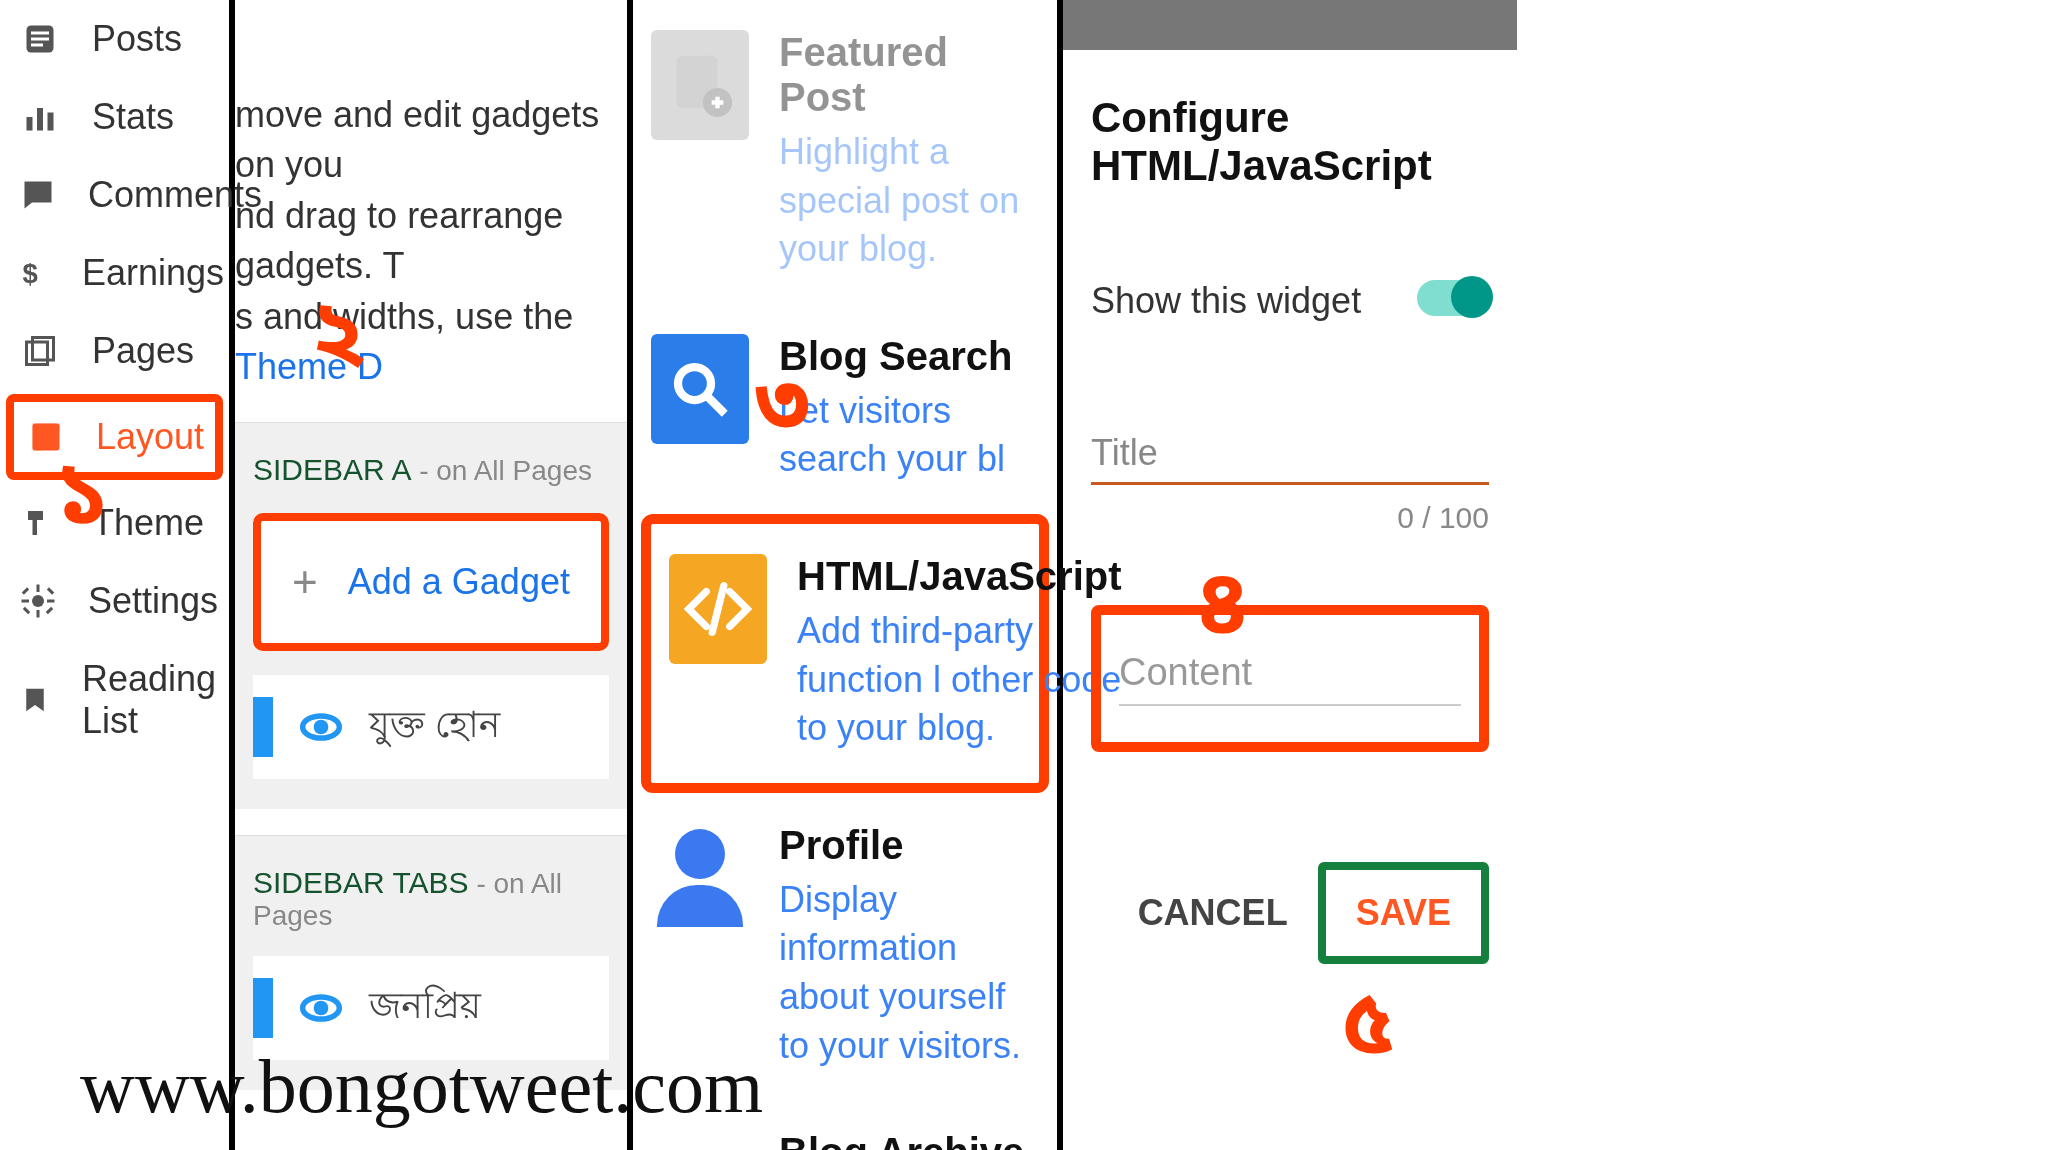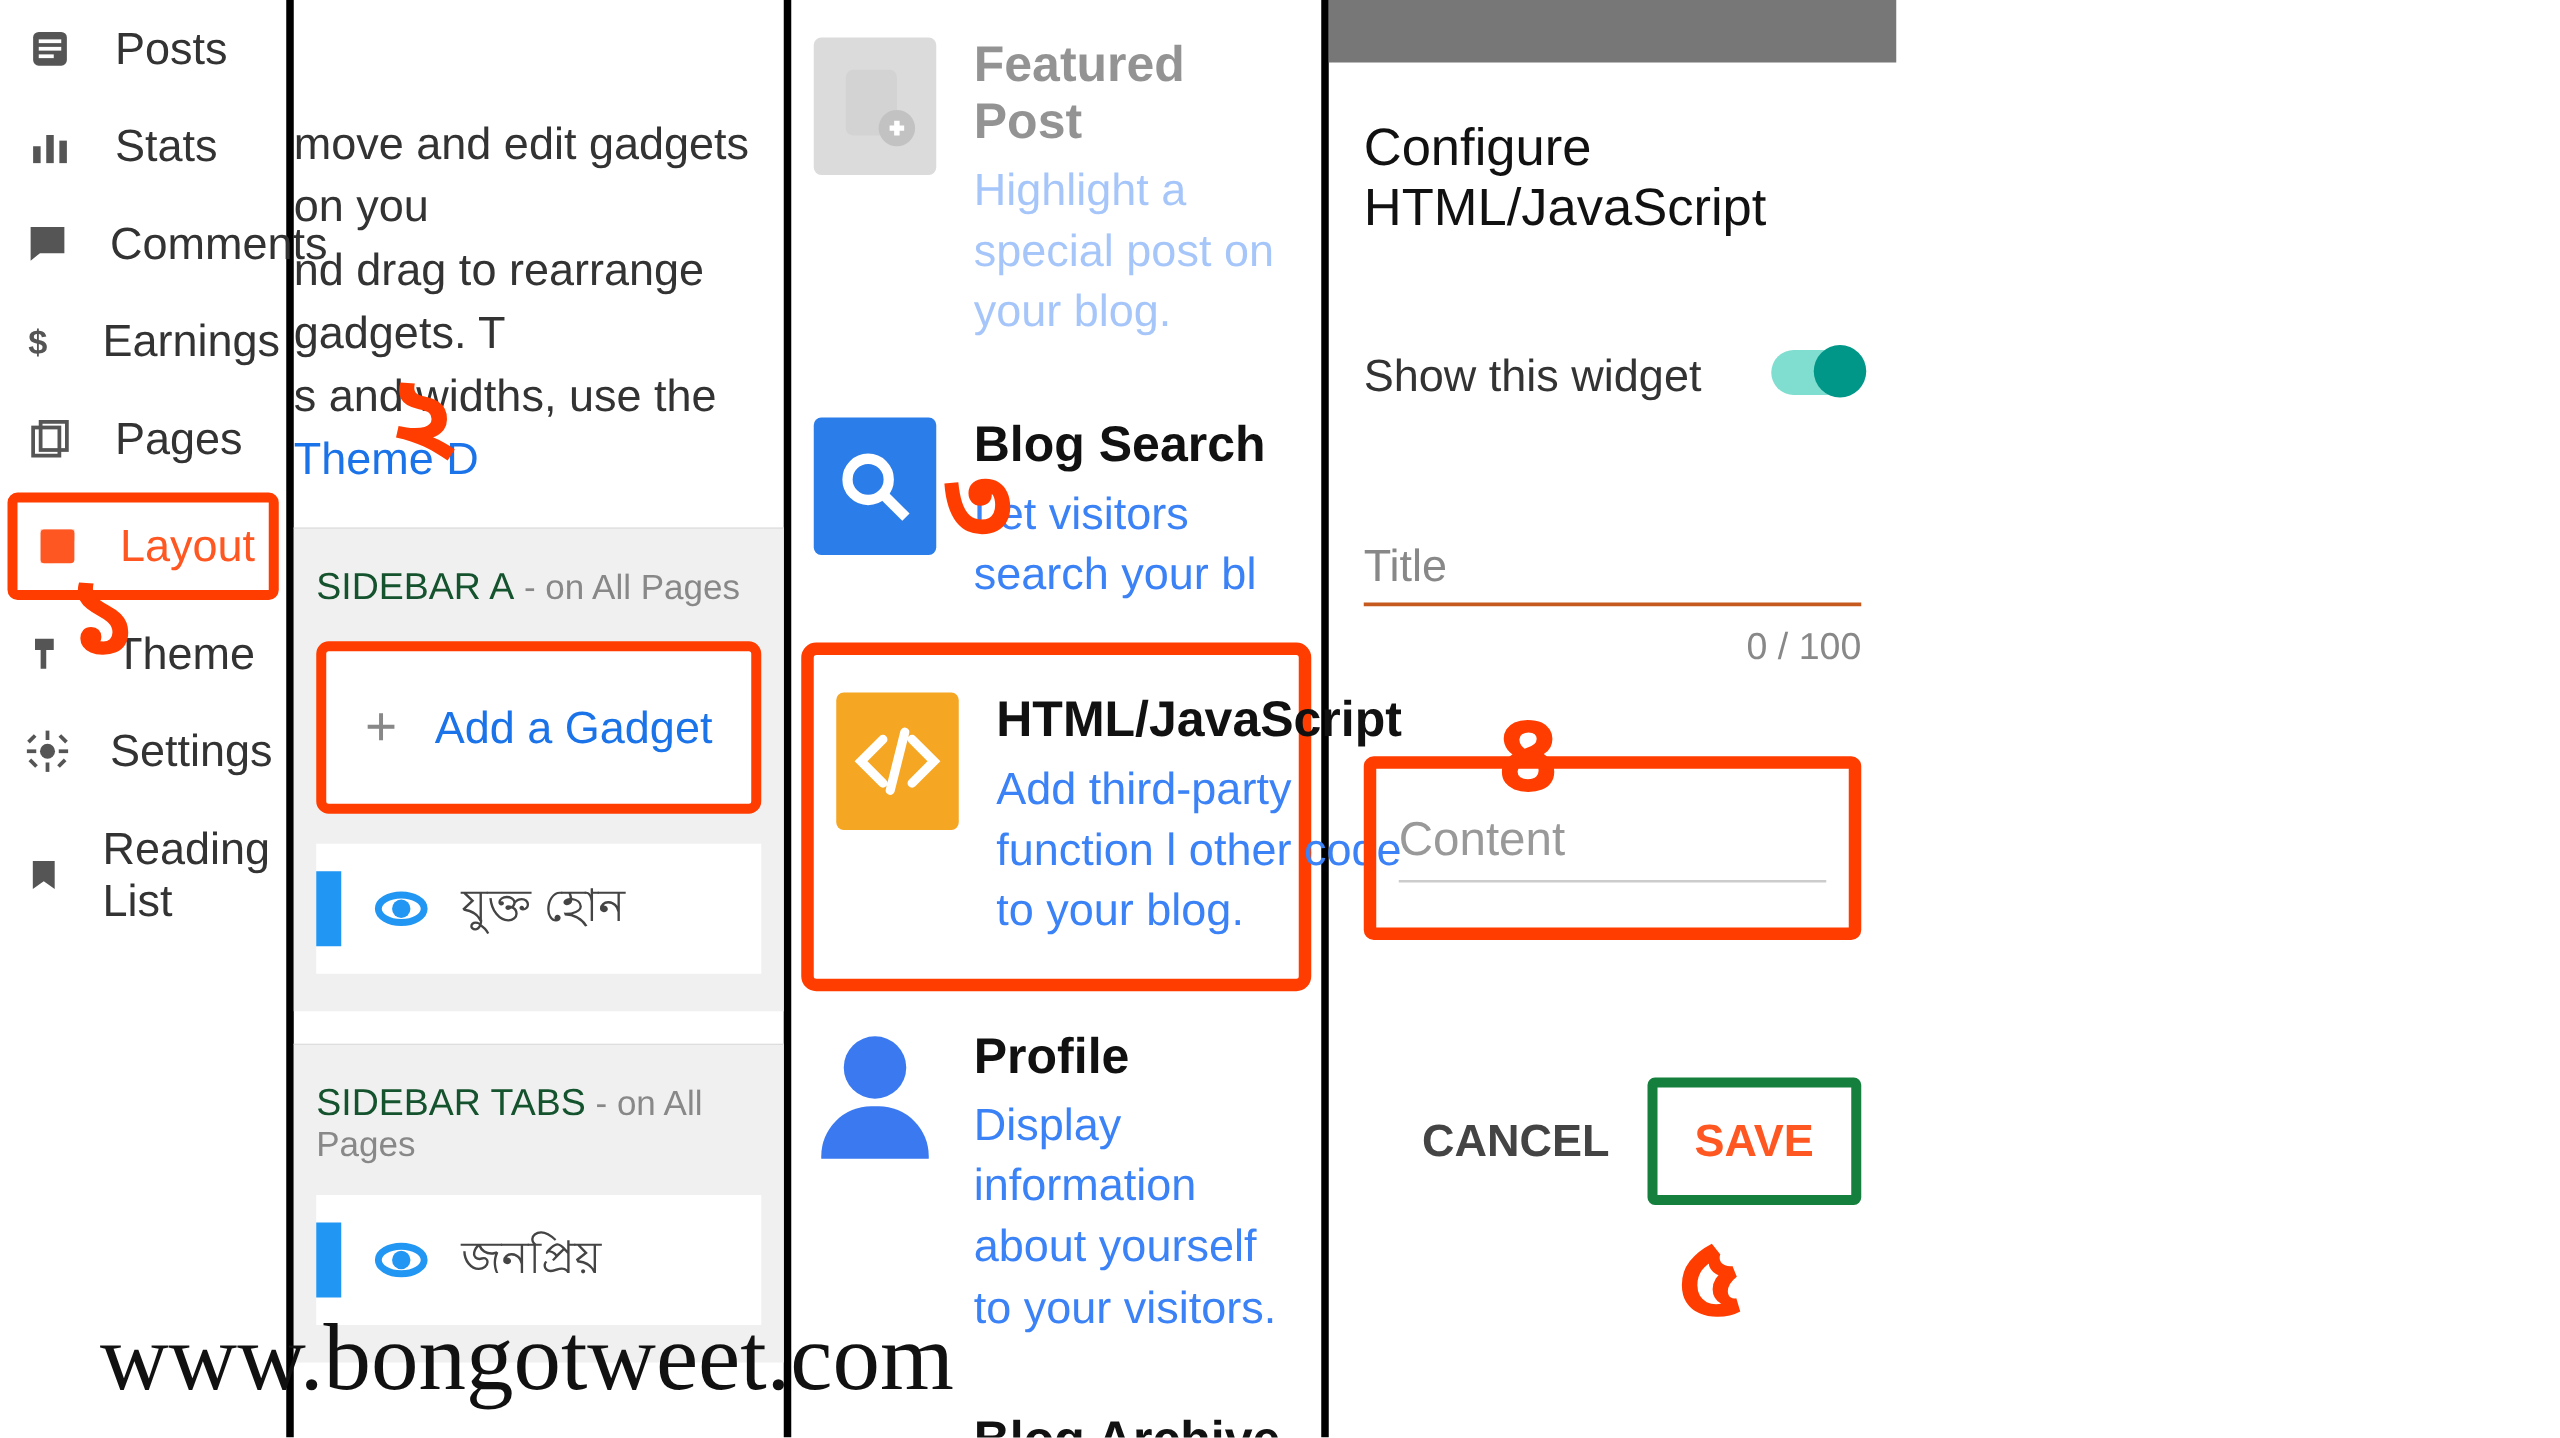--- a/index.html
+++ b/index.html
@@ -40,21 +40,21 @@
   .t-blue{background:#2b7de9}
   .t-amber{background:#f5a623}
   .t-grey{background:#b0b0b0}
   .avatar{display:flex;flex-direction:column;align-items:center}
   .avatar .head{width:50px;height:50px;border-radius:50%;background:#3a79f0}
   .avatar .body{width:86px;height:42px;border-radius:40px 40px 0 0;background:#3a79f0;margin-top:6px}
 
   
   .c4 .bar{height:50px;background:#777}
   .c4 .pad{padding:44px 28px 0 28px}
-  .c4 h2{font-size:42px;font-weight:400;color:#111}
+  .c4 h2{font-size:42px;font-weight:700;color:#111}
   .swrow{display:flex;justify-content:space-between;align-items:flex-start;margin-top:90px;font-size:36px;color:#333}
   .toggle{width:72px;height:36px;background:#7fded0;border-radius:20px;position:relative}
   .toggle::after{content:"";position:absolute;right:-4px;top:-4px;width:42px;height:42px;border-radius:50%;background:#009688}
   .field{margin-top:110px}
   .field label{font-size:36px;color:#888}
   .line{height:3px;background:#c65a1e;margin-top:8px}
   .counter{text-align:right;font-size:30px;color:#888;margin-top:16px}
   .content-box{border:10px solid #ff3d00;border-radius:8px;padding:36px 18px;margin-top:70px}
   .content-box label{font-size:38px;color:#999}
   .content-box .uline{height:2px;background:#ccc;margin-top:10px}

